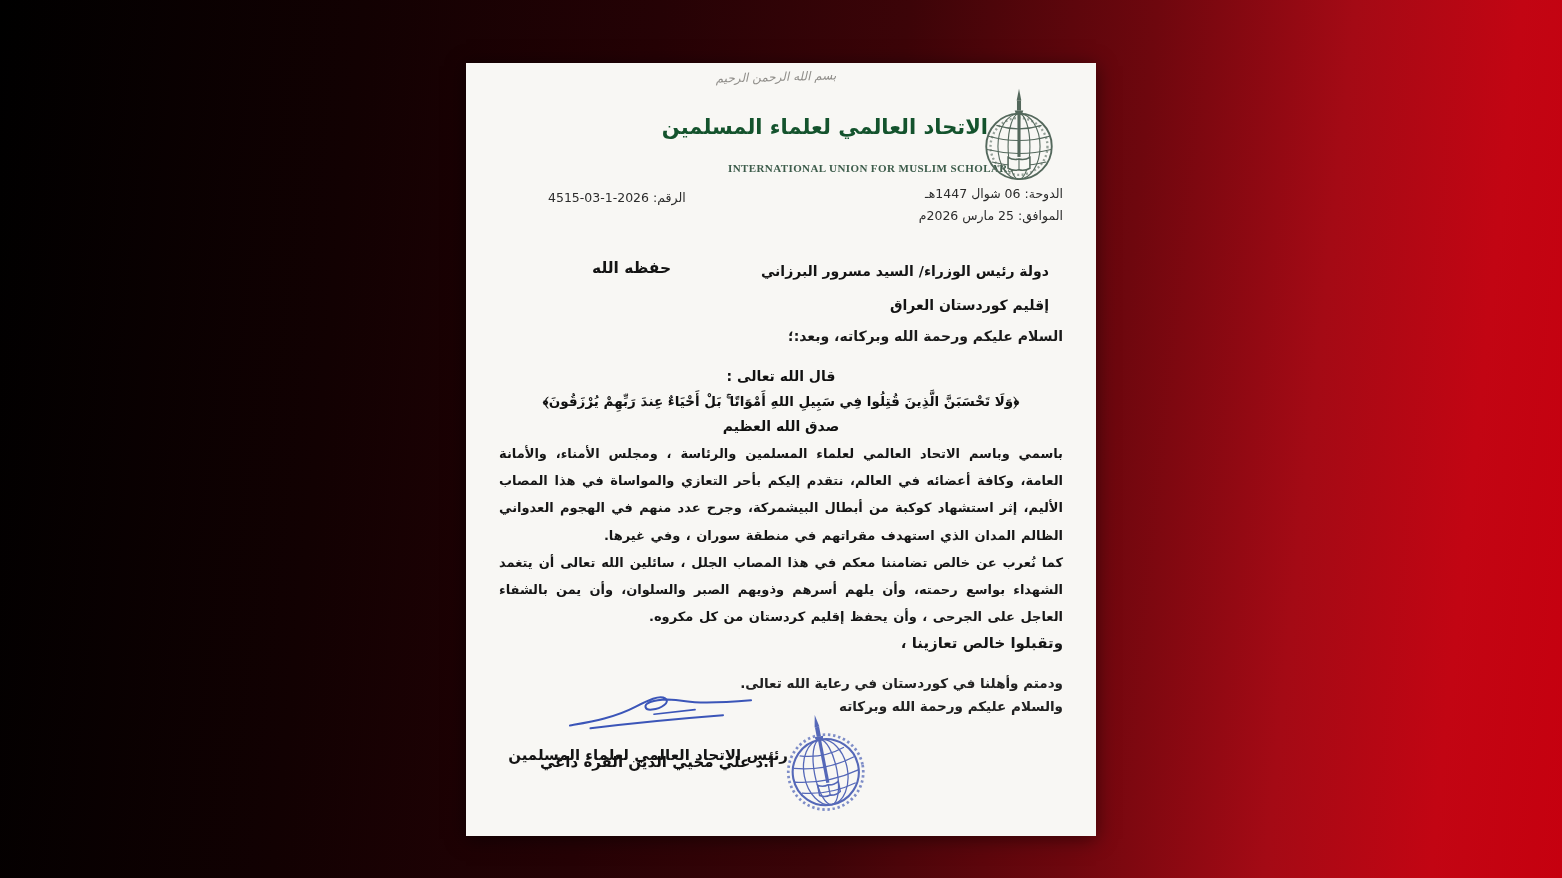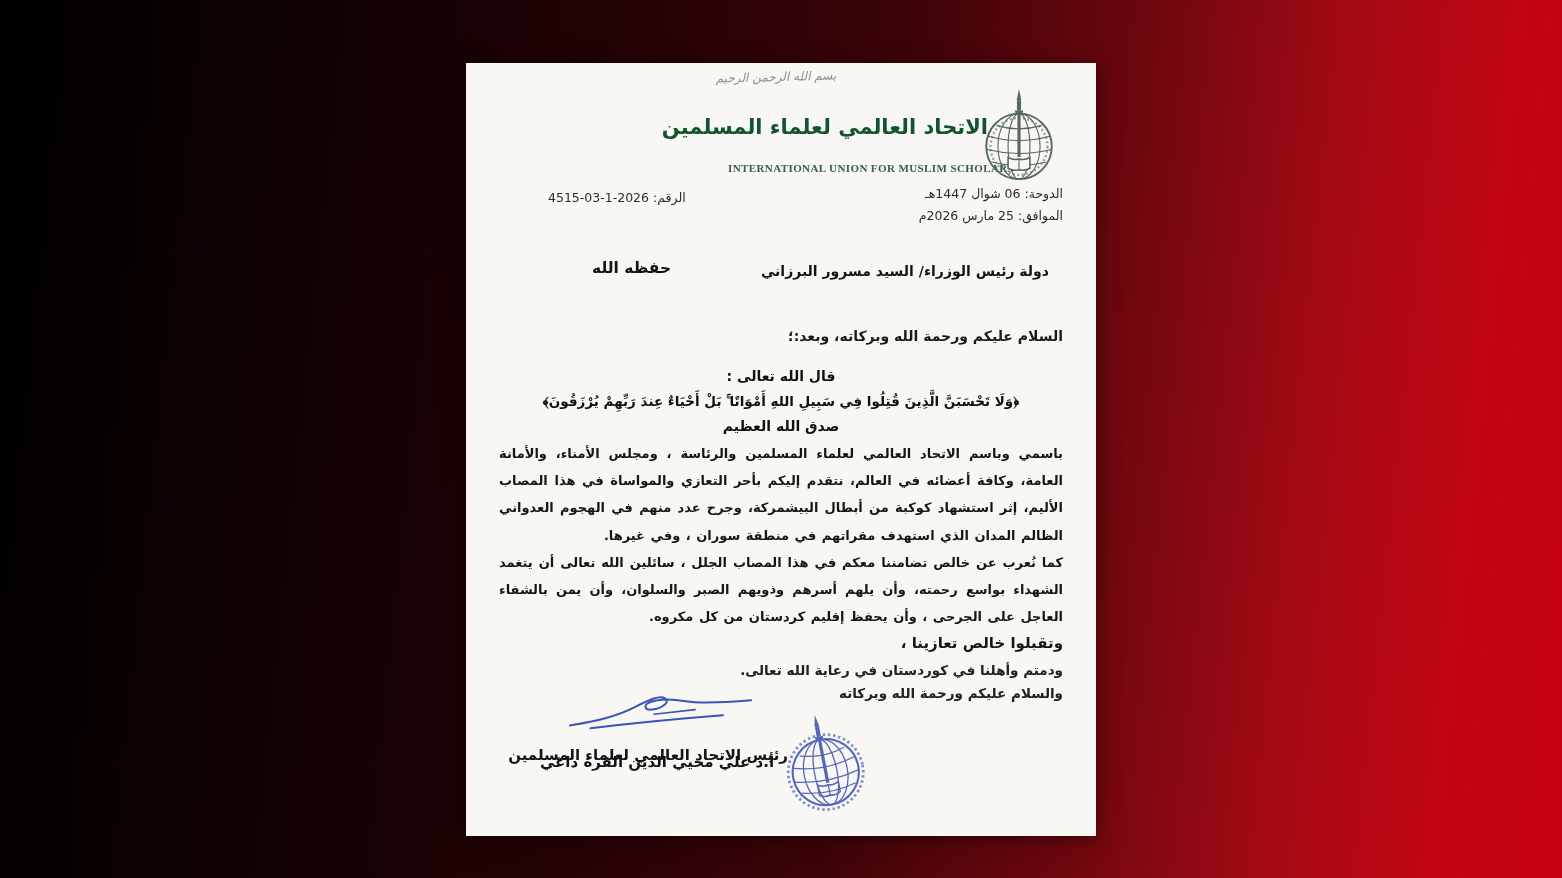--- a/index.html
+++ b/index.html
@@ -38,21 +38,21 @@
   .quran{left:30px;top:301px;width:570px;text-align:center;color:#111;font-weight:bold;}
   .quran .q-intro{font-size:14px;line-height:24px;}
   .quran .q-verse{font-size:13.5px;line-height:26px;}
   .quran .q-closing{font-size:14px;line-height:24px;}
   .letter-body{left:33px;top:377px;width:564px;color:#161616;}
   .para{
     text-align:justify;text-align-last:right;font-size:13px;font-weight:bold;
     line-height:27.2px;word-spacing:1px;
   }
   .one-line{text-align:right;font-size:15px;font-weight:bold;line-height:27.2px;}
-  .farewell{margin-top:1px;text-align:right;font-size:13.5px;font-weight:bold;color:#222;line-height:23px;}
+  .farewell{margin-top:14px;text-align:right;font-size:13.5px;font-weight:bold;color:#222;line-height:23px;}
   .sig-scribble{left:92px;top:627px;}
   .sig-name{left:60px;top:657px;width:262px;text-align:center;font-size:15px;font-weight:bold;color:#141414;white-space:nowrap;margin-top:33px;}
   .sig-title{left:60px;top:683px;width:262px;text-align:center;font-size:15px;font-weight:bold;color:#141414;white-space:nowrap;}
   .stamp{left:313px;top:648px;transform:rotate(-11deg);opacity:0.88;}
 </style>
 </head>
 <body>
 
 <div class="page">
 
@@ -82,20 +82,21 @@
 
   <div class="abs rtl dates" lang="ar">
     <div>الدوحة: 06 شوال 1447هـ</div>
     <div>الموافق: 25 مارس 2026م</div>
   </div>
 
   <div class="abs rtl refnum" lang="ar">الرقم: 2026-1-03-4515</div>
 
   <div class="abs rtl recipient" lang="ar">
     <div>دولة رئيس الوزراء/ السيد مسرور البرزاني</div>
+    <div>إقليم كوردستان العراق</div>
   </div>
   <div class="abs rtl honorific" lang="ar">حفظه الله</div>
 
   <div class="abs rtl greeting" lang="ar">السلام عليكم ورحمة الله وبركاته، وبعد:؛</div>
 
   <div class="abs rtl quran" lang="ar">
     <div class="q-intro">قال الله تعالى :</div>
     <div class="q-verse">﴿وَلَا تَحْسَبَنَّ الَّذِينَ قُتِلُوا فِي سَبِيلِ اللهِ أَمْوَاتًا ۚ بَلْ أَحْيَاءٌ عِندَ رَبِّهِمْ يُرْزَقُونَ﴾</div>
     <div class="q-closing">صدق الله العظيم</div>
   </div>

